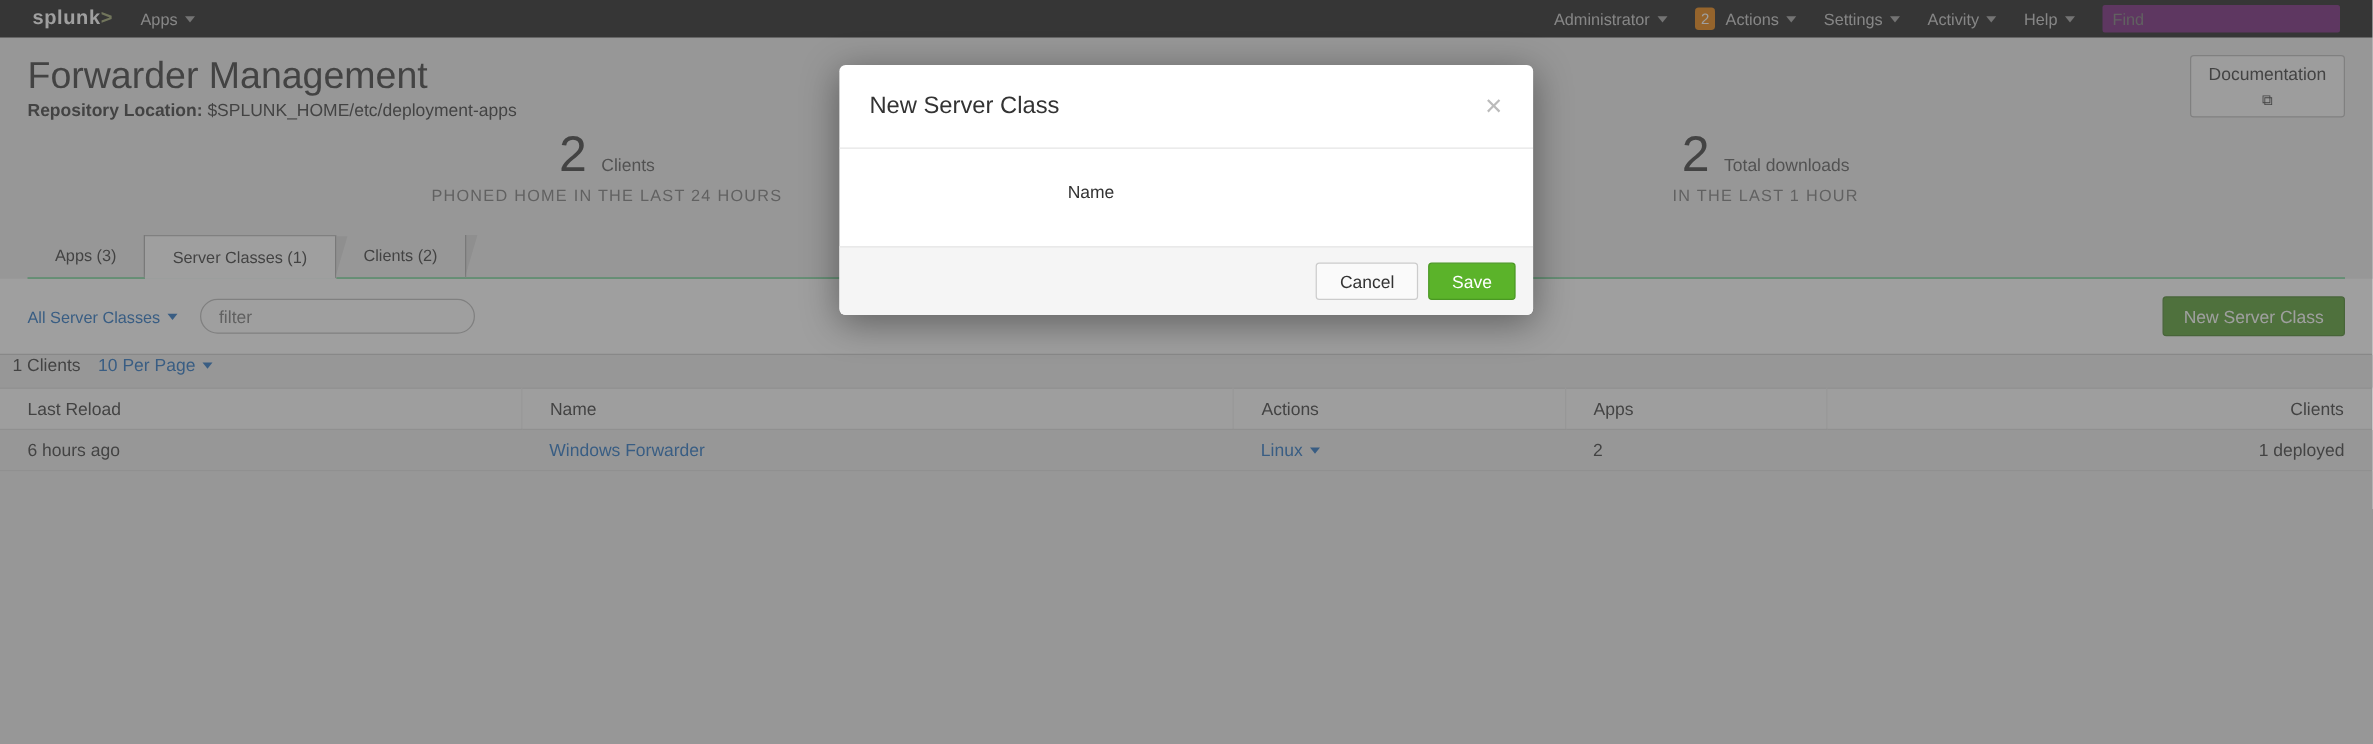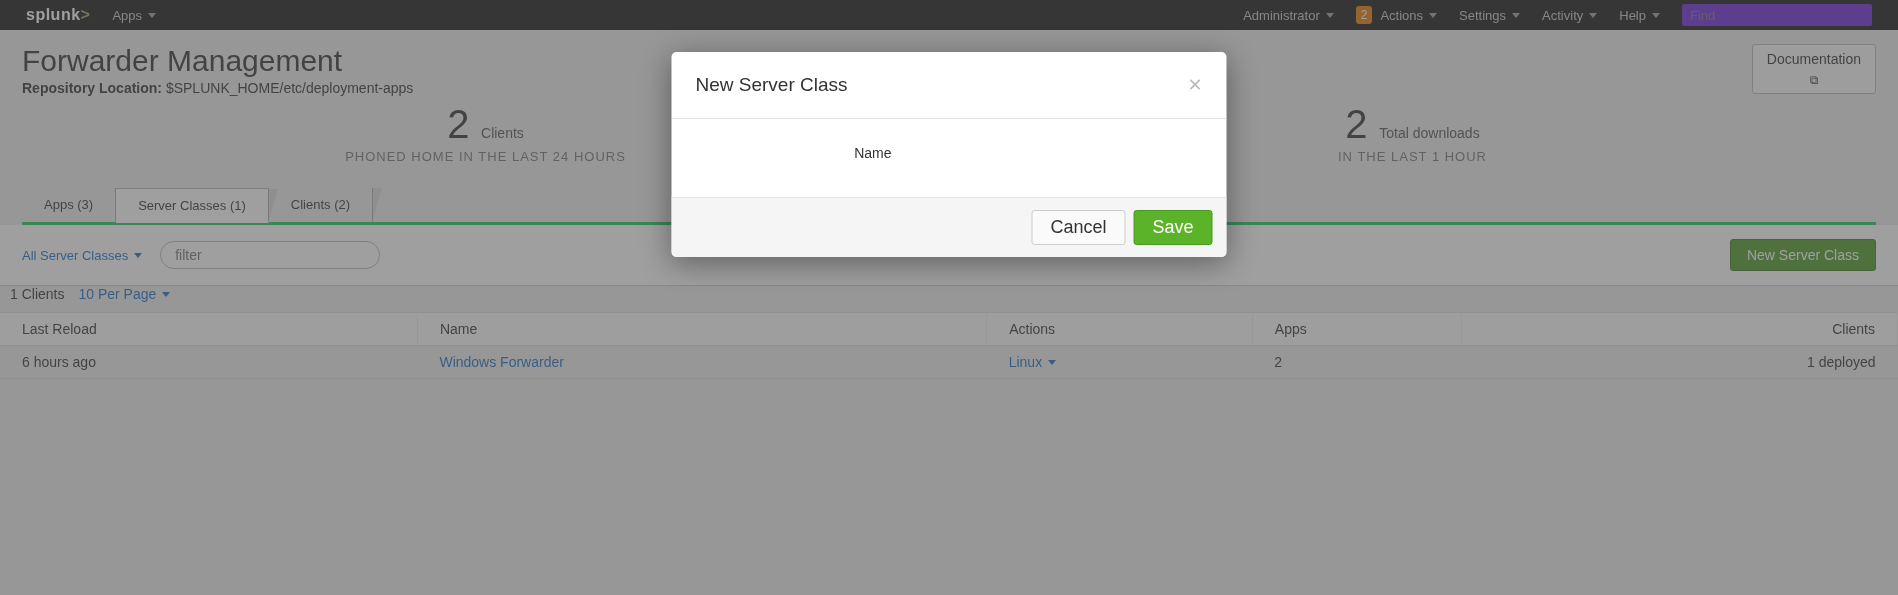--- a/index.html
+++ b/index.html
@@ -47,21 +47,21 @@
     color: #fff;
     border-radius: 3px;
     padding: 0 5px;
     font-size: 12px;
     height: 18px;
     display: inline-flex;
     align-items: center;
     margin-right: 4px;
   }
   .find-box {
-    background: #6d28d9;
+    background: #701a75;
     border: none;
     color: #bbb;
     font-size: 13px;
     padding: 3px 8px;
     width: 190px;
     height: 22px;
     border-radius: 2px;
   }
 
   
@@ -125,21 +125,21 @@
     display: block;
     color: #777;
     font-size: 13px;
     letter-spacing: 1px;
     margin-top: 2px;
   }
 
   
   .tabs-bar {
     margin-top: 24px;
-    border-bottom: 3px solid #22c55e;
+    border-bottom: 1px solid #22c55e;
     display: flex;
     padding-left: 0;
   }
   .tab {
     position: relative;
     padding: 9px 22px;
     font-size: 13px;
     color: #333;
     cursor: pointer;
     border-right: 1px solid #bbb;
@@ -296,21 +296,21 @@
   .modal-footer {
     background: #f5f5f5;
     border-top: 1px solid #e5e5e5;
     padding: 12px 14px;
     display: flex;
     justify-content: flex-end;
     gap: 8px;
   }
   .btn {
     border-radius: 3px;
-    font-size: 18px;
+    font-size: 14px;
     padding: 6px 18px;
     cursor: pointer;
   }
   .btn-default {
     background: #fafafa;
     border: 1px solid #ccc;
     color: #333;
   }
   .btn-primary {
     background: #5bb32a;

